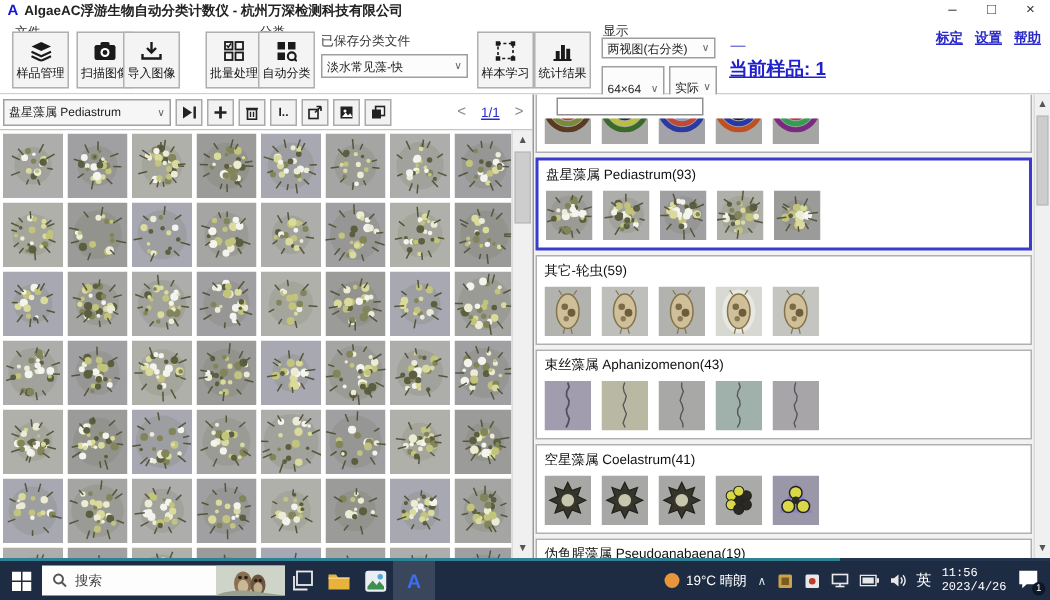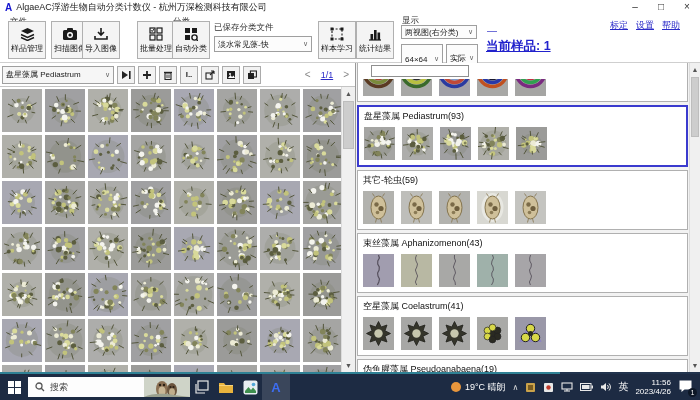--- a/index.html
+++ b/index.html
@@ -4,35 +4,35 @@
 <style>
   * { margin:0; padding:0; box-sizing:border-box; }
   html,body { width:700px; height:400px; overflow:hidden; }
   body { font-family:"Liberation Sans","DejaVu Sans",sans-serif; background:#fff; position:relative; }
   .app { position:absolute; inset:0; }
 
   
   .titlebar { position:absolute; left:0; top:0; width:700px; height:15px; background:#fff;
     display:flex; align-items:center; font-size:9px; color:#222; }
   .app-icon { color:#1414d0; font-weight:bold; font-size:10px; margin:0 4px 0 5px; line-height:15px;}
-  .title-text { flex:1; white-space:nowrap; overflow:hidden; }
+  .title-text { flex:1; white-space:nowrap; overflow:hidden;font-weight:bold; }
   .win-controls { display:flex; }
   .win-btn { width:26px; height:15px; text-align:center; line-height:13px; font-size:10px; color:#333; }
 
   
   .toolbar { position:absolute; left:0; top:15px; width:700px; height:48px; background:#fff;
     border-bottom:1px solid #cfcfcf; font-size:8px; }
   .grp-label { position:absolute; font-size:8.5px; color:#333; }
   .tbtn { position:absolute; top:6px; width:38px; height:38px; border:1px solid #b0b0b0; background:#f4f4f4;
     display:flex; flex-direction:column; align-items:center; justify-content:center; gap:2px; font-size:8px; color:#111; }
   .tbtn svg { display:block; }
   .select { border:1px solid #9f9f9f; background:#fcfcfc; font-size:8px; color:#222;
     display:flex; align-items:center; padding:0 3px; position:absolute; }
   .select .chev { margin-left:auto; color:#666; font-size:7px; }
-  .links { position:absolute; right:20px; top:4px; display:flex; gap:8px; }
+  .links { position:absolute; right:6px; top:4px; display:flex; gap:8px;font-weight:bold; }
   .links span { color:#2a2ac8; font-size:9px; text-decoration:underline; }
   .cur-sample { position:absolute; left:486px; top:23px; color:#2222cc; font-size:12.5px; font-weight:bold;
     text-decoration:underline; }
   .cur-dash { position:absolute; left:487px; top:10px; color:#4444cc; font-size:10px; }
 
   
   .leftcol { position:absolute; left:0; top:63px; width:355px; height:309px; background:#fff; }
   .genusbar { position:absolute; left:0; top:0; width:355px; height:24px; background:#fff;
     border-bottom:1px solid #c4c4c4; display:flex; align-items:center; }
   .genus-select { position:relative; margin-left:2px; width:112px; height:18px; border:1px solid #9f9f9f;
@@ -76,21 +76,21 @@
     color:#444; font-size:9px; overflow:hidden; }
   .tb-search .mag { margin:0 5px 0 7px; }
   .tb-search .owl { margin-left:auto; width:46px; height:20px; }
   .tb-icon { width:24px; height:26px; display:flex; align-items:center; justify-content:center; }
   .tb-app-a { width:28px; height:26px; background:rgba(255,255,255,0.13); display:flex; align-items:center;
     justify-content:center; color:#3d6df2; font-weight:bold; font-size:13px; }
   .tb-right { margin-left:auto; display:flex; align-items:center; gap:7px; padding-right:6px; }
   .tb-weather { display:flex; align-items:center; gap:4px; font-size:9px; }
   .sun { width:10px; height:10px; border-radius:50%; background:#e8963c; }
   .tb-ime { font-size:10px; }
-  .tb-clock { text-align:right; font-size:8px; line-height:9px; }
+  .tb-clock { text-align:left; font-size:8px; line-height:9px;font-family:Liberation Mono, monospace; }
   .tb-notif { position:relative; width:16px; height:16px; }
   .badge { position:absolute; right:-3px; bottom:-2px; width:9px; height:9px; border-radius:50%;
     background:#0d1726; color:#fff; font-size:6.5px; text-align:center; line-height:9px; }
   .caret { font-size:8px; color:#ddd; }
 </style>
 </head>
 <body>
 
 <div class="app">
 

